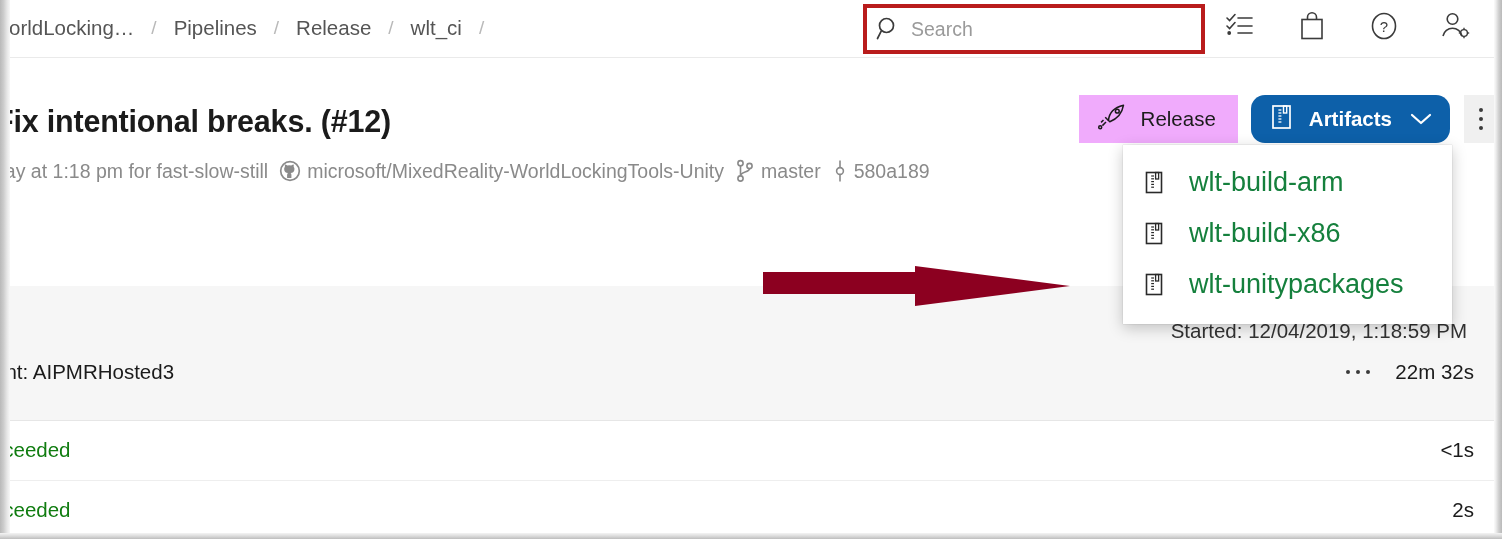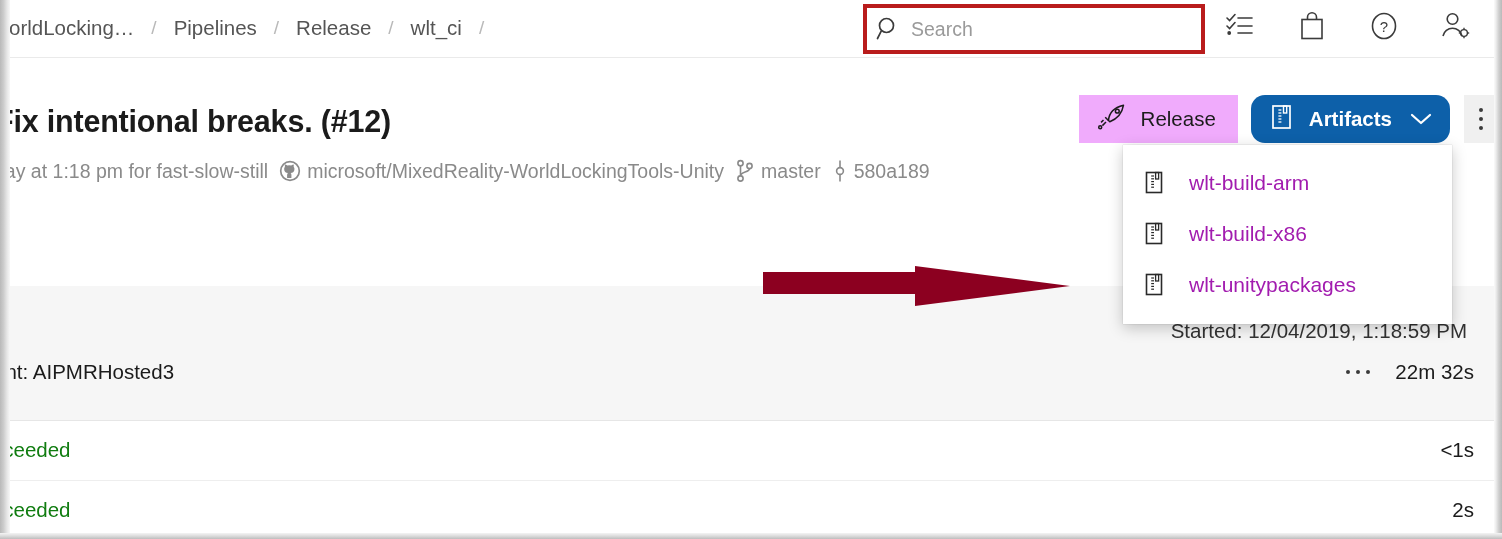--- a/index.html
+++ b/index.html
@@ -154,21 +154,21 @@
     width: 329px;
     background: #ffffff;
     box-shadow: 0 4px 14px rgba(0,0,0,0.22), 0 0 1px rgba(0,0,0,0.25);
     z-index: 50;
     padding: 12px 0 14px 0;
   }
   .dd-item {
     display: flex; align-items: center;
     height: 51px;
     padding-left: 20px;
-    font-size: 21px; color: #a21caf;
+    font-size: 27px; color: #15803d;
     cursor: pointer;
   }
   .dd-item .dd-ico { width: 40px; display: flex; align-items: center; }
   .dd-item .dd-lbl { margin-left: 6px; }
 
   
   .summary-band {
     position: absolute; left: 0; top: 286px; width: 1502px; height: 134px;
     background: #f6f6f6;
     border-bottom: 1px solid #e6e6e6;

